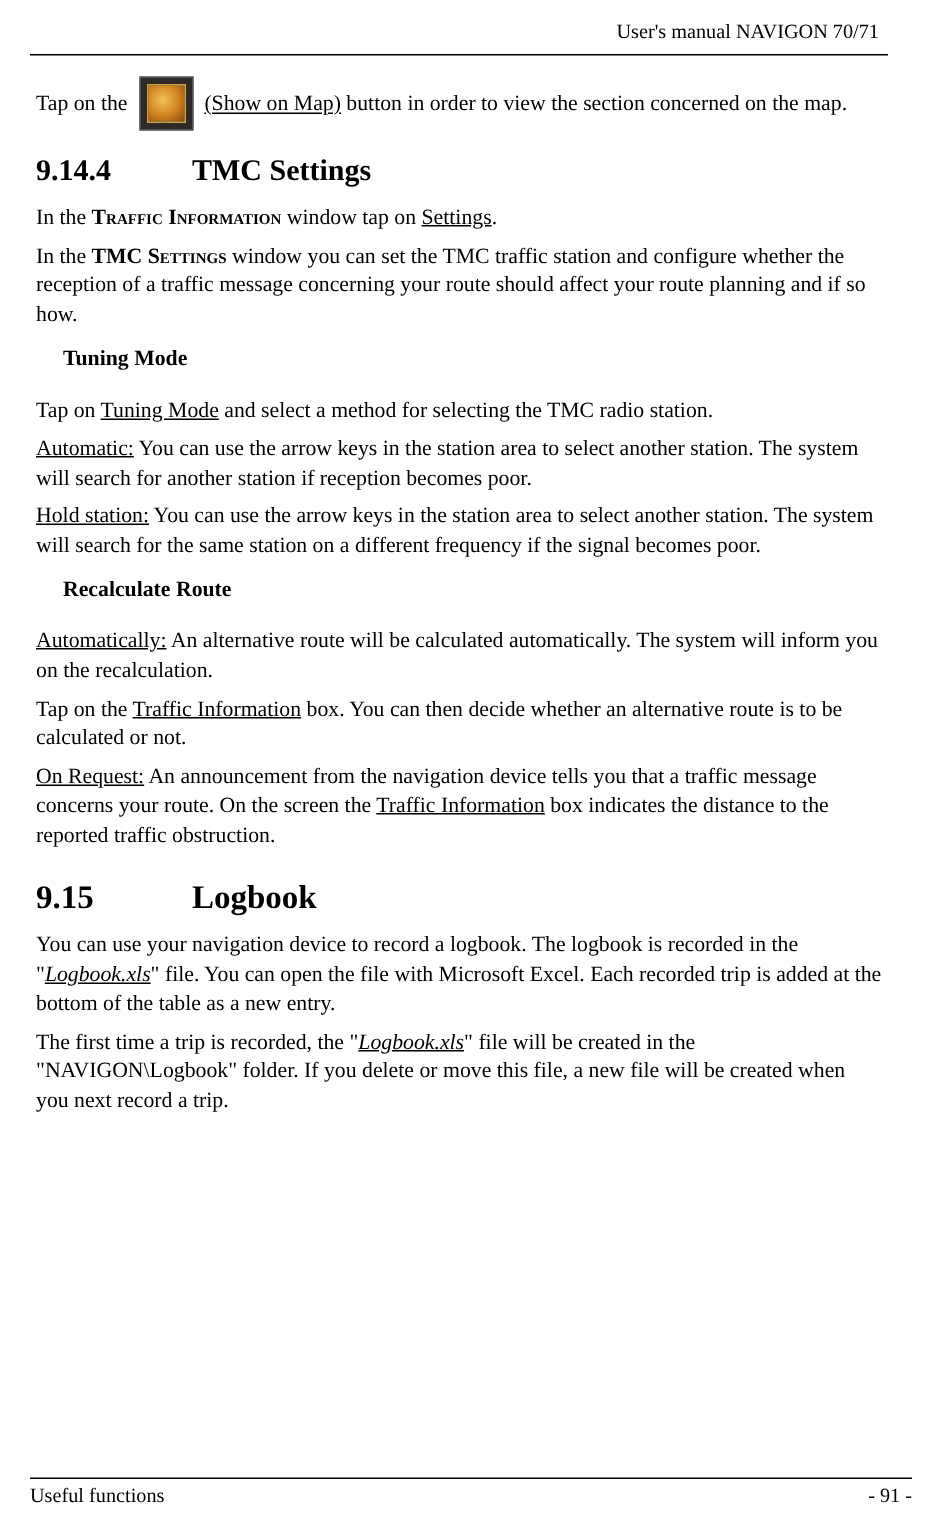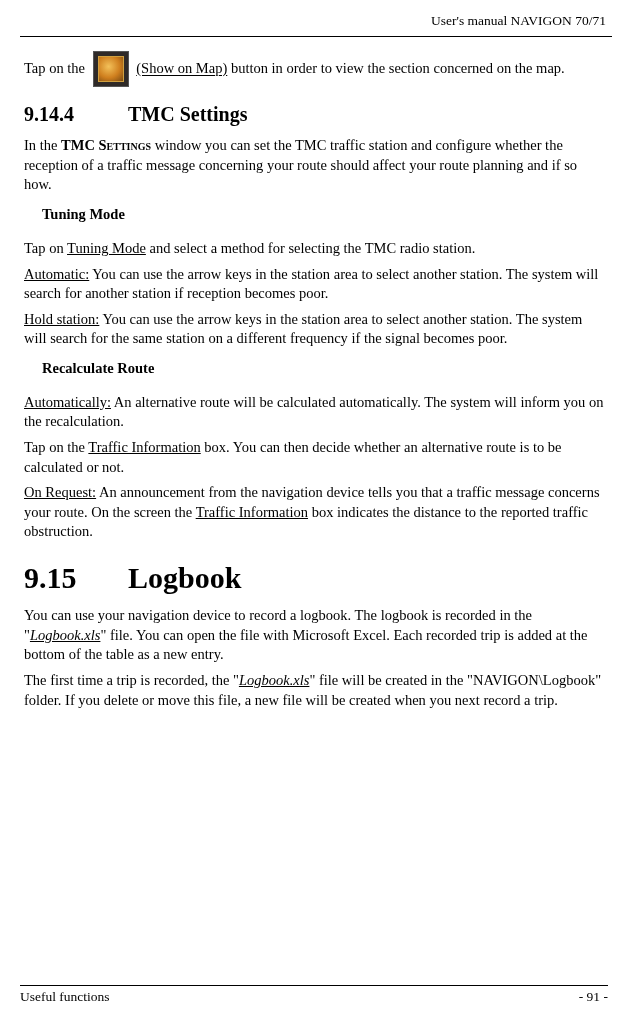--- a/index.html
+++ b/index.html
@@ -6,21 +6,21 @@
     font-family: "Times New Roman", Times, serif;
     font-size: 14.5px;
     line-height: 1.35;
     color: #000;
     background: #fff;
     margin: 0;
     padding: 0;
     width: 628px;
   }
   .page {
-    padding: 12px 16px 10px 20px;
+    padding: 12px 36px 10px 20px;
     box-sizing: border-box;
     min-height: 1016px;
     position: relative;
   }
   .running-head {
     text-align: right;
     font-size: 13.5px;
     padding-right: 6px;
     padding-bottom: 6px;
   }
@@ -48,21 +48,21 @@
     margin-bottom: 8px;
   }
   .row-sect-num .num {
     width: 104px;
     font-weight: bold;
   }
   .row-sect-num .title {
     font-weight: bold;
   }
   .h-sub   { font-size: 20px; }
-  .h-major { font-size: 30px; margin-top: 16px; }
+  .h-major { font-size: 22px; margin-top: 16px; }
   .h-runin {
     font-weight: bold;
     font-size: 14.5px;
     margin-top: 10px;
     margin-left: 18px;
   }
   p.para {
     margin: 6px 0;
     text-align: left;
   }
@@ -114,20 +114,23 @@
       <span>Tap on the </span>
       <span class="icon-box"></span>
       <span class="u">(Show on Map)</span><span> button in order to view the section concerned on the map.</span>
     </p>
 
     <div class="row-sect-num">
       <div class="num h-sub">9.14.4</div>
       <div class="title h-sub">TMC Settings</div>
     </div>
 
+    <p class="para indent2">
+      <span>In the </span><span class="smallcaps">Traffic Information</span><span> window tap on </span><span class="u">Settings</span><span>.</span>
+    </p>
 
     <p class="para indent1b">
       <span>In the </span><span class="smallcaps">TMC Settings</span><span> window you can set the TMC traffic station and configure whether the reception of a traffic message concerning your route should affect your route planning and if so how.</span>
     </p>
 
     <p class="h-runin">Tuning Mode</p>
 
     <p class="para indent1b">
       <span>Tap on </span><span class="u">Tuning Mode</span><span> and select a method for selecting the TMC radio station.</span>
     </p>

